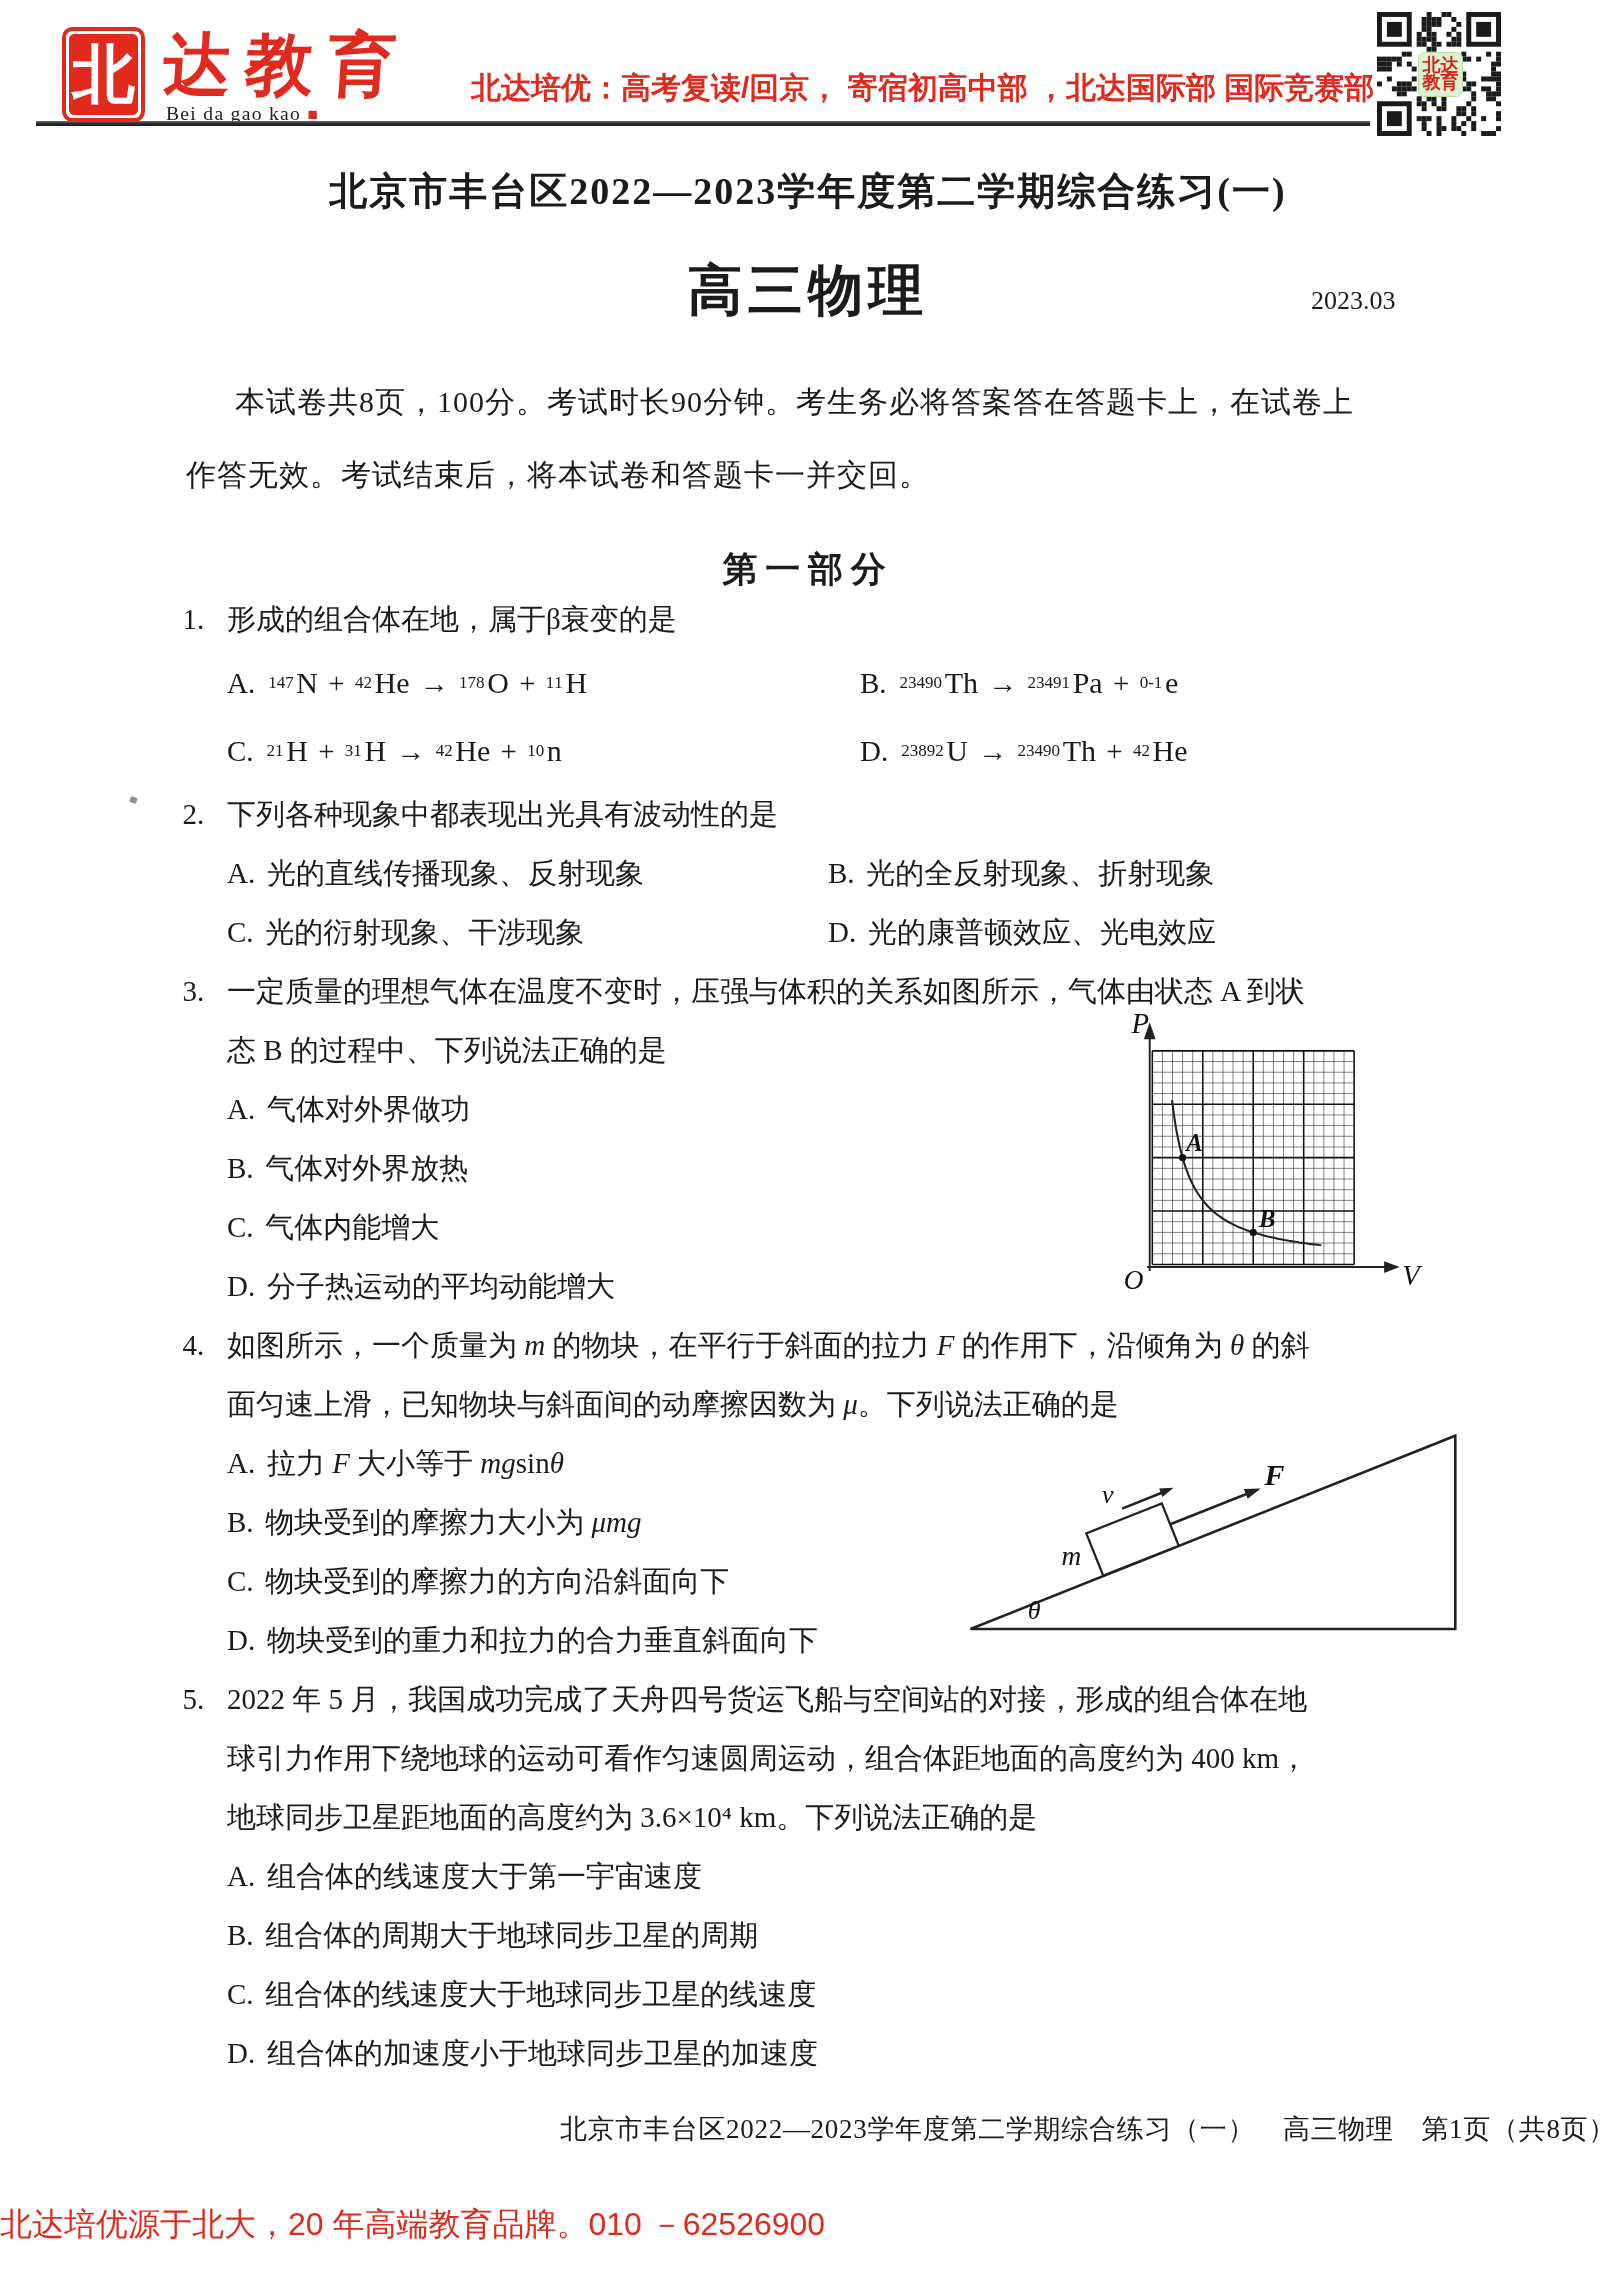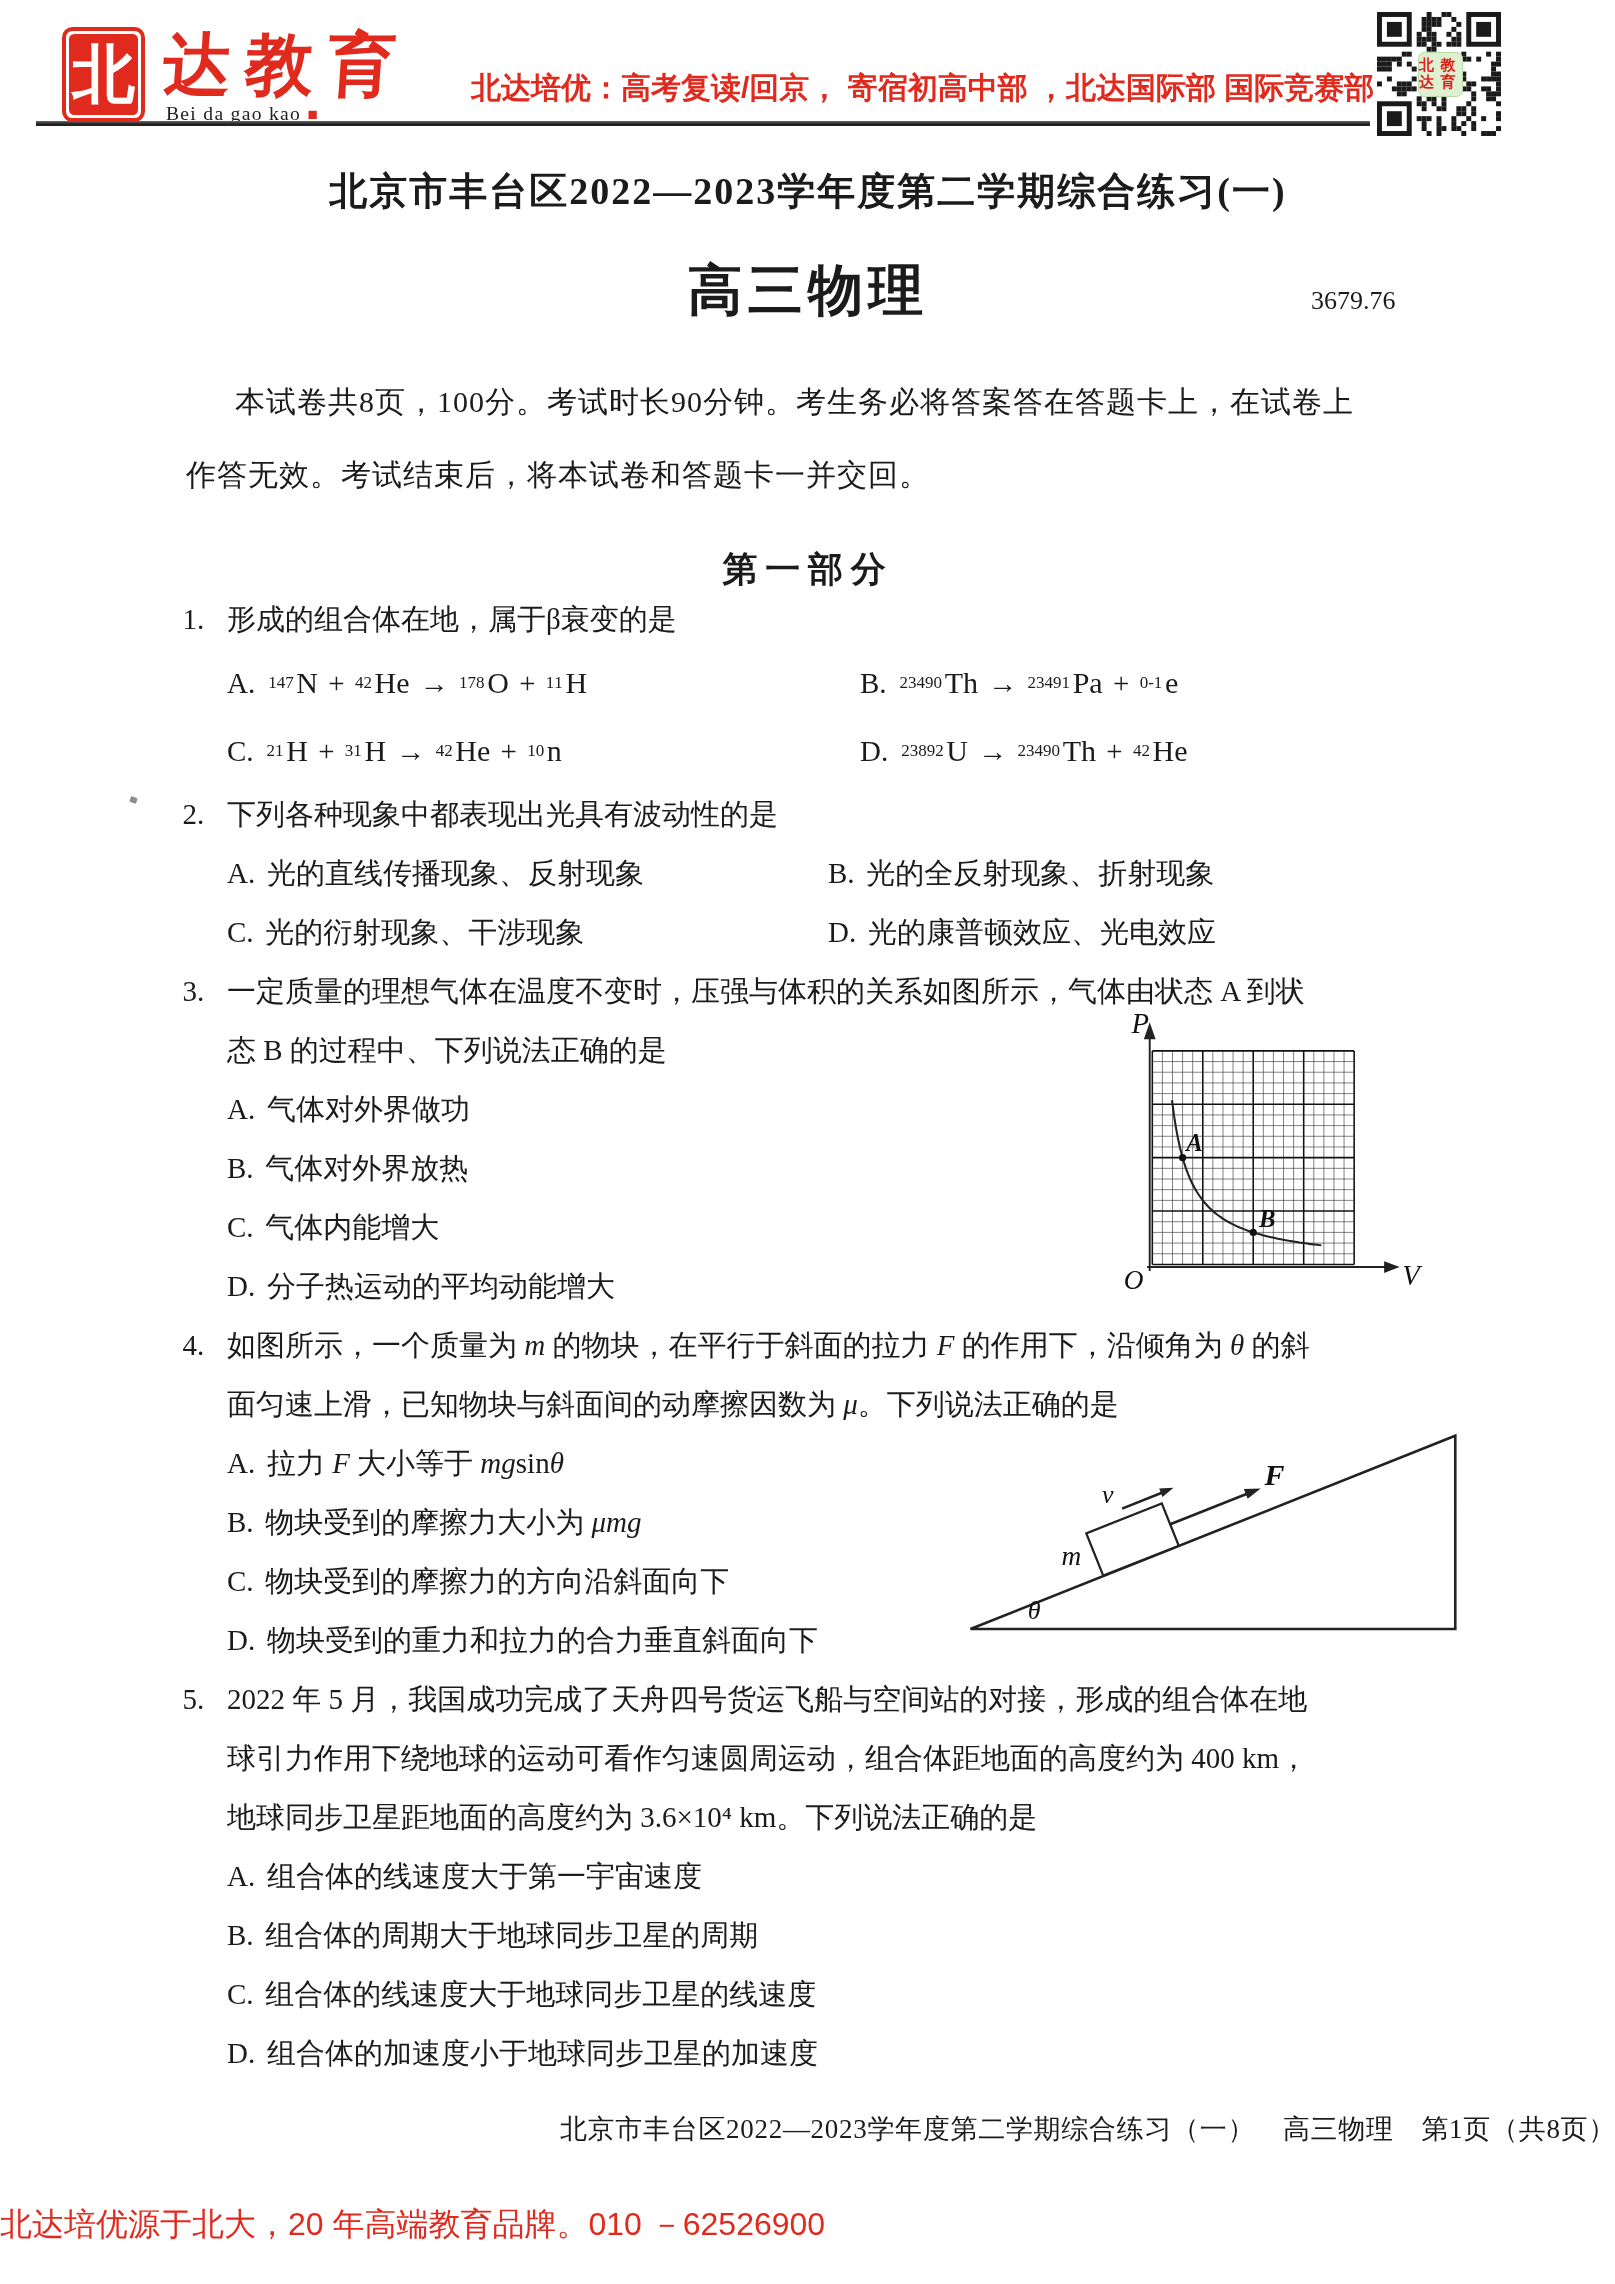--- a/index.html
+++ b/index.html
@@ -14,23 +14,23 @@
   .brand{position:absolute;left:163px;top:19.6px;font-size:68px;font-weight:bold;color:#e02a1e;
          letter-spacing:14.3px;transform:skewX(-4deg);}
   .brand-sub{position:absolute;left:166px;top:103px;font-size:19.6px;color:#222;letter-spacing:1.3px;}
   .brand-sub .sq{color:#e02a1e;font-size:17px;}
   .tagline{position:absolute;left:471px;top:68px;width:886px;font-size:30px;font-weight:bold;
          color:#e02a1e;font-family:"Liberation Sans","DejaVu Sans",sans-serif;white-space:nowrap;}
   .rule{position:absolute;left:36px;top:121px;width:1334px;height:5.2px;
          background:linear-gradient(#6b6b6b,#222 60%);}
   .qr{position:absolute;left:1377px;top:11.7px;width:124px;height:124px;}
   .qr-badge{position:absolute;left:41px;top:40px;width:43px;height:43px;background:#dff0d2;
-         border:1.3px solid #b9d8a6;border-radius:6.5px;display:flex;flex-direction:row;
+         border:1.3px solid #b9d8a6;border-radius:6.5px;display:flex;flex-direction:column;
          align-items:center;justify-content:center;color:#d8251b;font-weight:bold;
-         font-size:15px;line-height:17.6px;}
+         font-size:18px;line-height:17.6px;}
 
   
   .title{position:absolute;top:166px;left:0;width:100%;text-align:center;font-size:38px;
          font-weight:bold;letter-spacing:2px;}
   .subject{position:absolute;top:254px;left:0;width:100%;text-align:center;font-size:55px;
          font-weight:bold;letter-spacing:5.2px;}
   .date{position:absolute;top:286px;left:1311px;font-size:26px;}
   .intro{position:absolute;top:365px;left:186px;width:1240px;font-size:30px;line-height:73px;
          text-indent:49px;letter-spacing:1px;}
   .part{position:absolute;top:546px;left:0;width:100%;text-align:center;font-size:35px;
@@ -252,21 +252,21 @@
         <rect x="15.2" y="151.99999999999997" width="22.799999999999997" height="22.799999999999997" fill="#1a1a1a"></rect>
       </svg>
     <div class="qr-badge">
       <span>北达</span>
       <span>教育</span>
     </div>
   </div>
 
   <div class="title">北京市丰台区2022—2023学年度第二学期综合练习(一)</div>
   <div class="subject">高三物理</div>
-  <div class="date">3679.76</div>
+  <div class="date">2023.03</div>
 
   <div class="intro">
     <div>本试卷共8页，100分。考试时长90分钟。考生务必将答案答在答题卡上，在试卷上</div>
     <div style="text-indent:0;">作答无效。考试结束后，将本试卷和答题卡一并交回。</div>
   </div>
 
   <div class="part">第一部分</div>
 
   <div class="artifact"></div>
 

